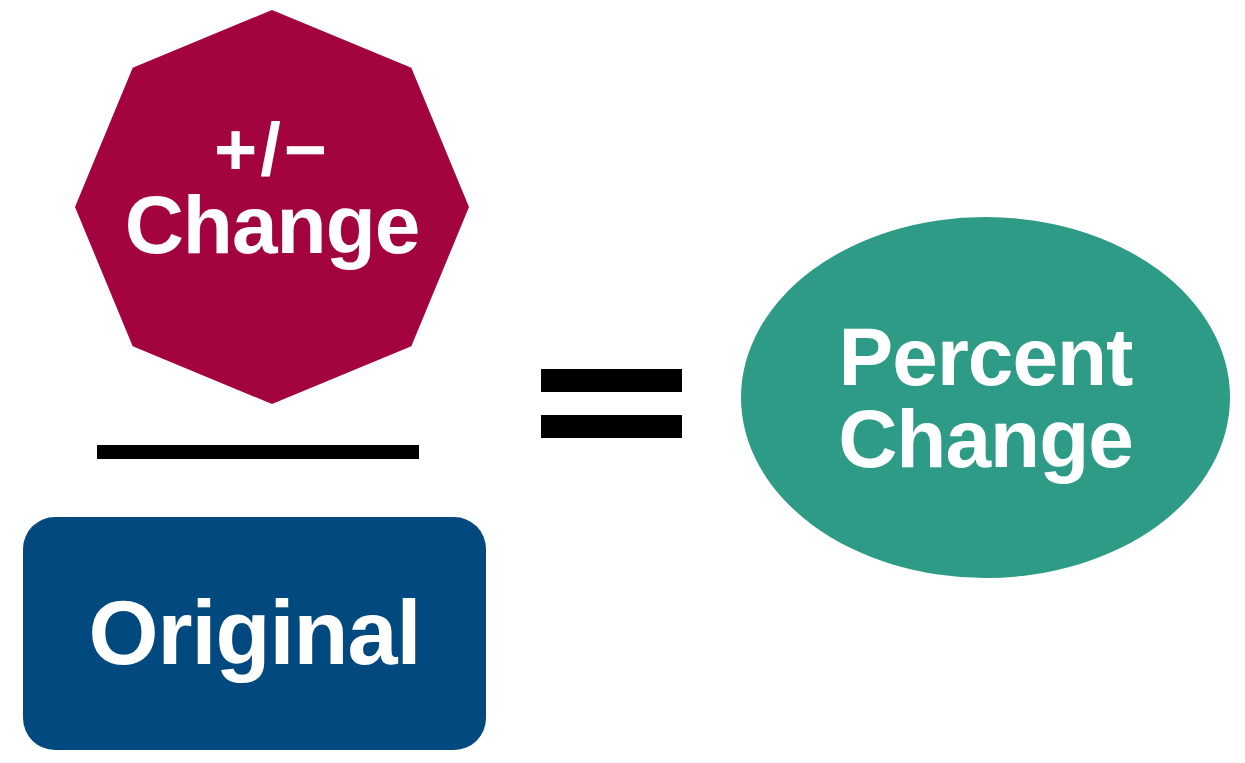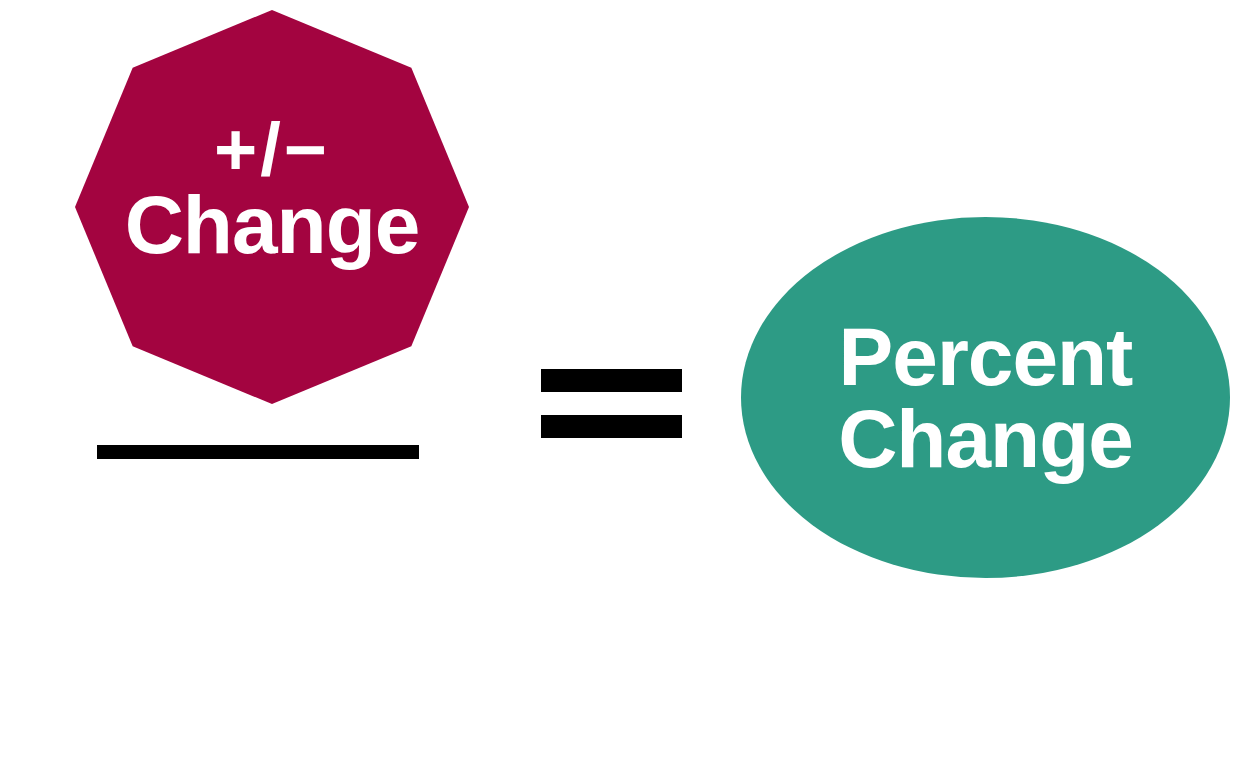--- a/index.html
+++ b/index.html
@@ -65,20 +65,23 @@
 
 <div class="stage">
 
   <div class="octagon" style="background-color: rgb(163, 4, 64);">
     <div class="plusminus">+/−</div>
     <div class="shape-label">Change</div>
   </div>
 
   <div class="fraction-bar" style="background-color: rgb(0, 0, 0);"></div>
 
+  <div class="original-box" style="background-color: rgb(2, 73, 127);">
+    <div class="shape-label">Original</div>
+  </div>
 
   <div class="equals">
     <div class="bar top" style="background-color: rgb(0, 0, 0);"></div>
     <div class="bar bottom" style="background-color: rgb(0, 0, 0);"></div>
   </div>
 
   <div class="result-ellipse" style="background-color: rgb(45, 155, 133);">
     <div class="line">Percent</div>
     <div class="line">Change</div>
   </div>

